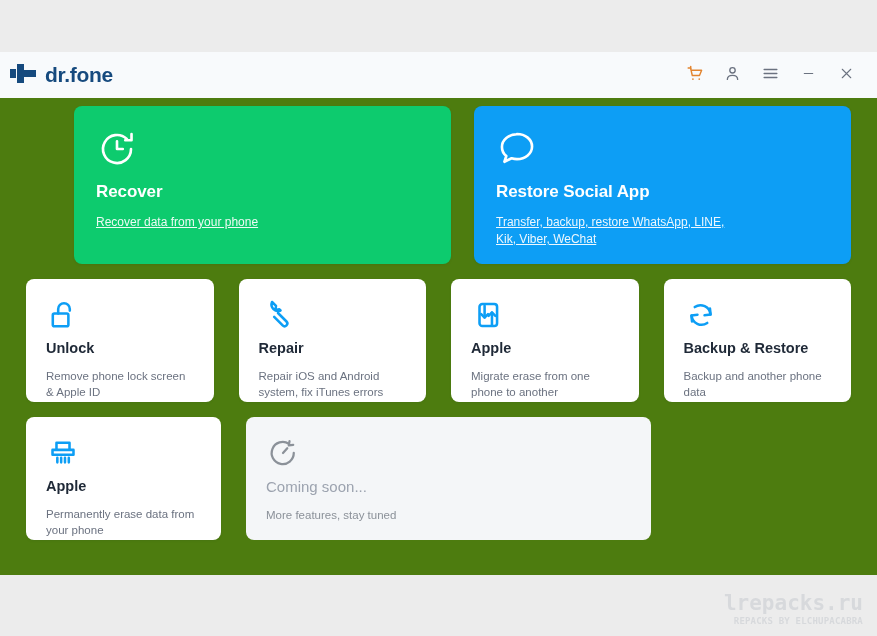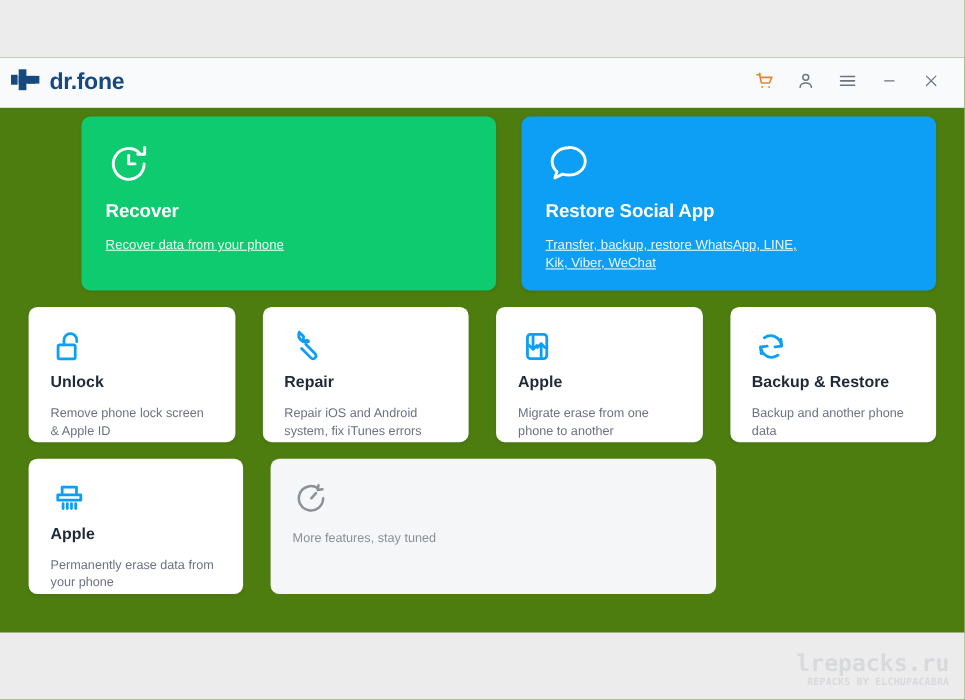--- a/index.html
+++ b/index.html
@@ -335,20 +335,21 @@
       </div>
 
       <div class="feature-card soon">
         <div class="feat-icon">
           <svg width="34" height="34" viewBox="0 0 24 24" fill="none" stroke="#8b9199" stroke-width="1.6" stroke-linecap="round" stroke-linejoin="round">
             <path d="M19.6 12a7.8 7.8 0 1 1-3.5-6.5"></path>
             <path d="M16.6 3.6l-.5 3.1 3.1-.5"></path>
             <path d="M12 12l3-3.3"></path>
           </svg>
         </div>
+        <div class="feat-title">Coming soon...</div>
         <div class="feat-desc">More features, stay tuned</div>
       </div>
 
     </div>
 
   </div>
 </div>
 
 <div class="watermark">
   <div class="wm-main">lrepacks.ru</div>

